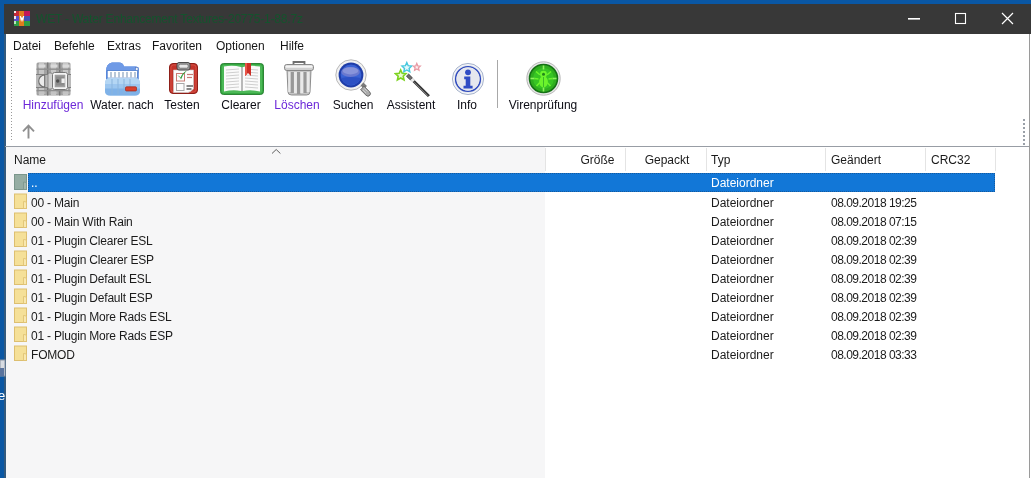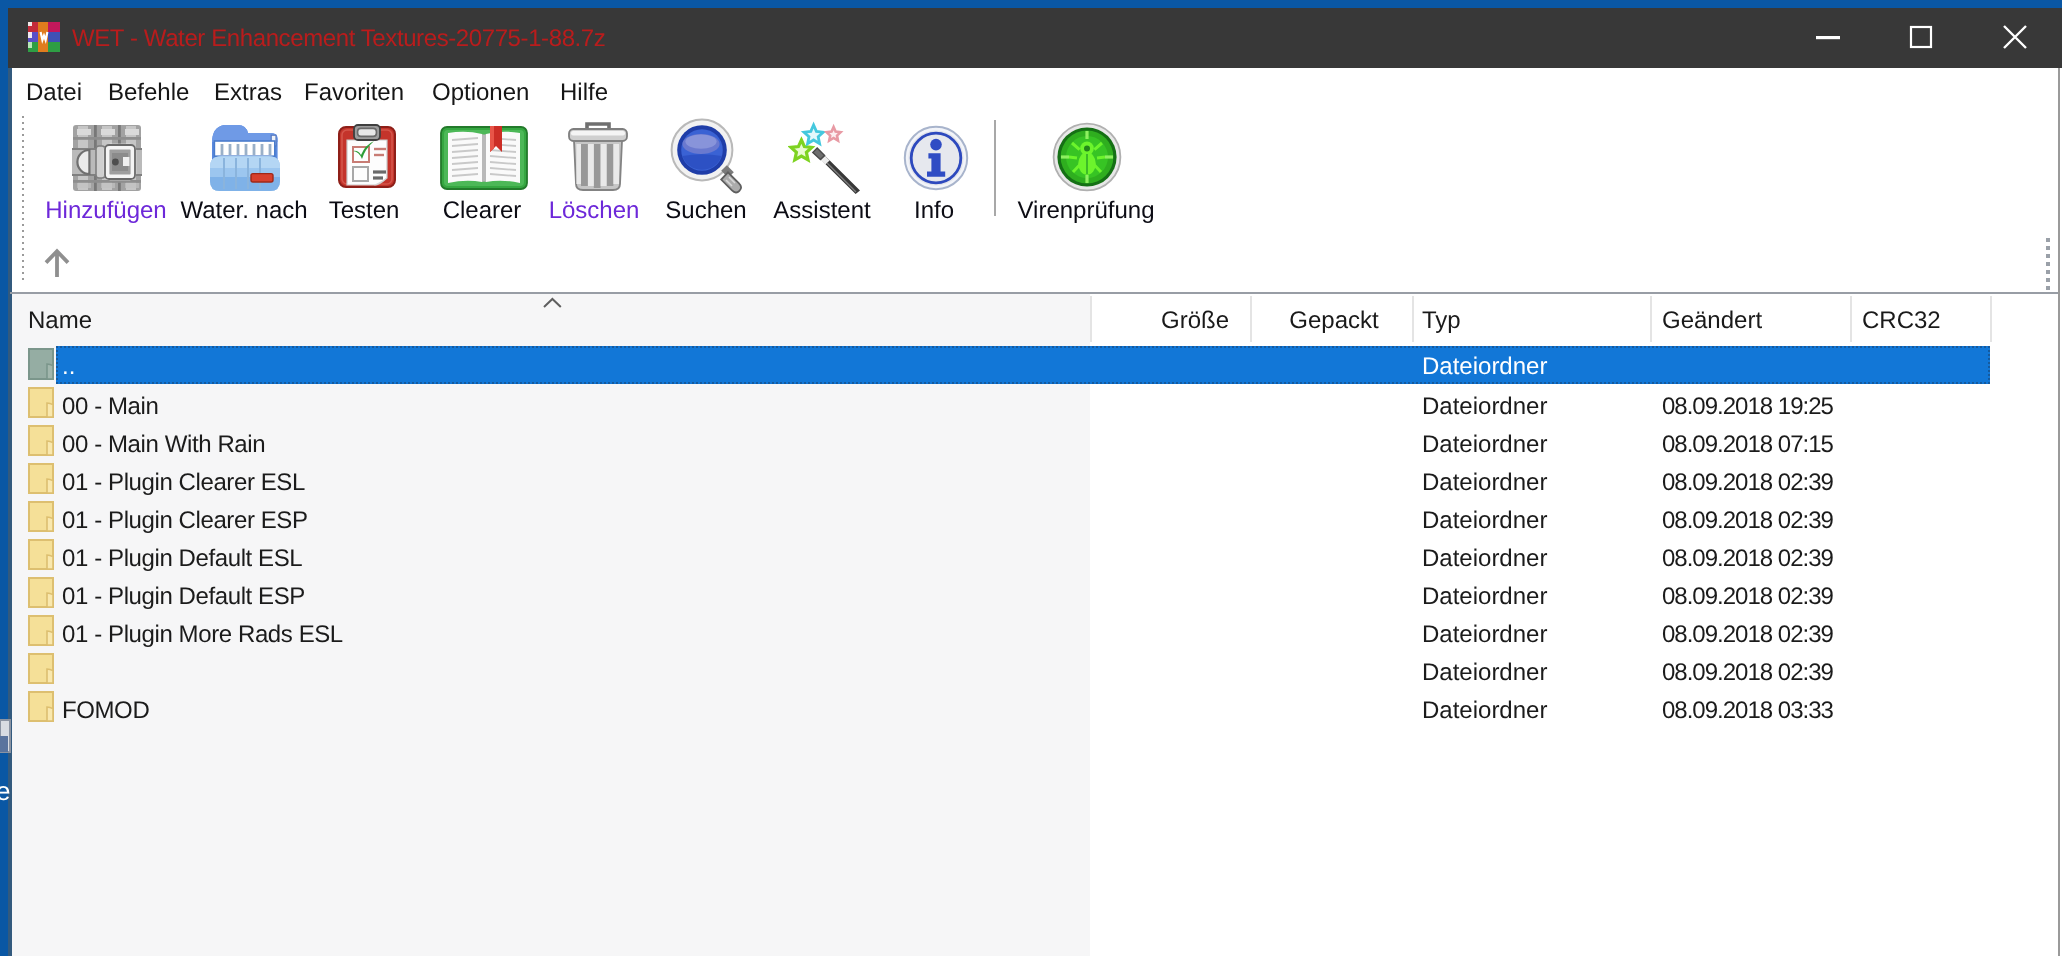--- a/index.html
+++ b/index.html
@@ -5,21 +5,21 @@
 html,body{width:1031px;height:478px;overflow:hidden}
 body{position:relative;font-family:"Liberation Sans",sans-serif;background:#fff;font-size:12px;color:#1b1b1b}
 .abs{position:absolute}
 
 #stripTop{left:0;top:0;width:1031px;height:4px;background:#0a57a4}
 #stripLeft{left:0;top:0;width:4px;height:478px;background:#0a57a4}
 #leftEdge{left:4px;top:34px;width:2px;height:444px;background:#335a7e}
 #rightEdge{left:1029px;top:34px;width:1px;height:444px;background:#9a9a9a}
 
 #titlebar{left:4px;top:4px;width:1027px;height:30px;background:#383838}
-#titletext{left:36px;top:12px;color:#b91c1c;font-size:12px;white-space:nowrap;letter-spacing:-0.2px}
+#titletext{left:36px;top:12px;color:#14532d;font-size:12px;white-space:nowrap;letter-spacing:-0.2px}
 
 .menuitem{position:absolute;top:39px;font-size:12px;color:#161616;white-space:nowrap}
 
 .tlabel{position:absolute;top:98px;font-size:12px;color:#0c0c14;transform:translateX(-50%);white-space:nowrap}
 .tlabel.dis{color:#6d28d9}
 
 #grip{left:11px;top:58px;width:1px;height:84px;background-image:repeating-linear-gradient(to bottom,#9a9a9a 0 1px,transparent 1px 3px)}
 #tsep{left:497px;top:60px;width:1px;height:48px;background:#a8a8a8}
 
 #listTopBorder{left:5px;top:146px;width:1024px;height:1px;background:#989da5}
@@ -338,20 +338,21 @@
       </svg>
       <div class="rowname">01 - Plugin More Rads ESL</div>
       <div class="rowtype">Dateiordner</div>
       <div class="rowdate">08.09.2018 02:39</div>
     </div>
 <div class="row" style="top:325px">
       <svg class="fico" width="13" height="16">
         <rect x="0.5" y="1" width="12" height="14.5" fill="#f5e098" stroke="#ddbf70" stroke-width="1"></rect>
         <path d="M9.5 8.5 L9.5 15.5 L12.5 15.5 L12.5 9.3 Q11 8.5 9.5 8.5 Z" fill="#f9e8ae" stroke="#ddbf70" stroke-width="0.8"></path>
       </svg>
+      <div class="rowname">01 - Plugin More Rads ESP</div>
       <div class="rowtype">Dateiordner</div>
       <div class="rowdate">08.09.2018 02:39</div>
     </div>
 <div class="row" style="top:344px">
       <svg class="fico" width="13" height="16">
         <rect x="0.5" y="1" width="12" height="14.5" fill="#f5e098" stroke="#ddbf70" stroke-width="1"></rect>
         <path d="M9.5 8.5 L9.5 15.5 L12.5 15.5 L12.5 9.3 Q11 8.5 9.5 8.5 Z" fill="#f9e8ae" stroke="#ddbf70" stroke-width="0.8"></path>
       </svg>
       <div class="rowname">FOMOD</div>
       <div class="rowtype">Dateiordner</div>

